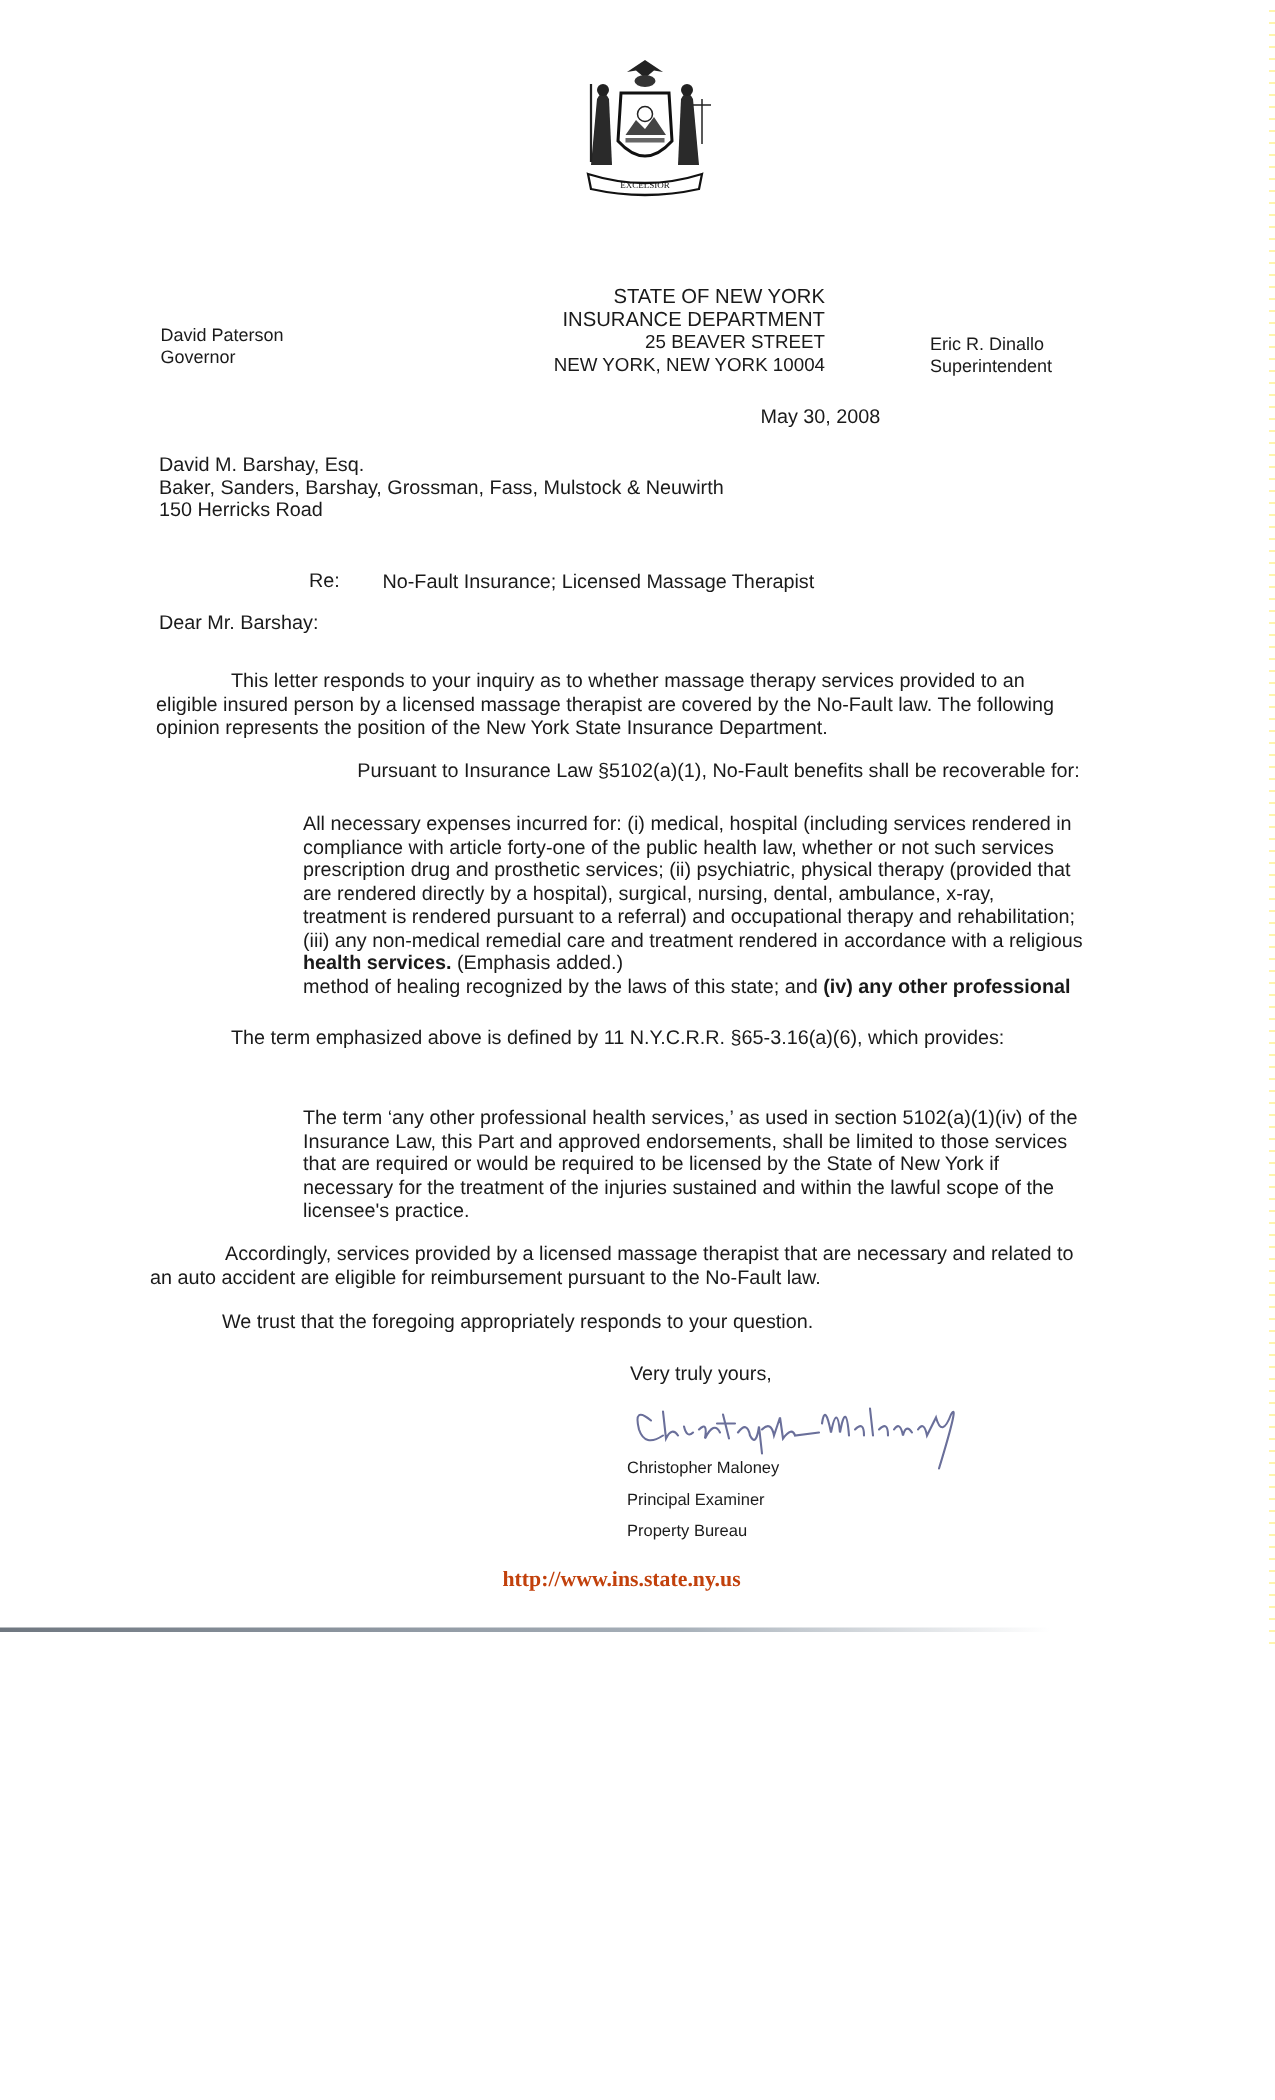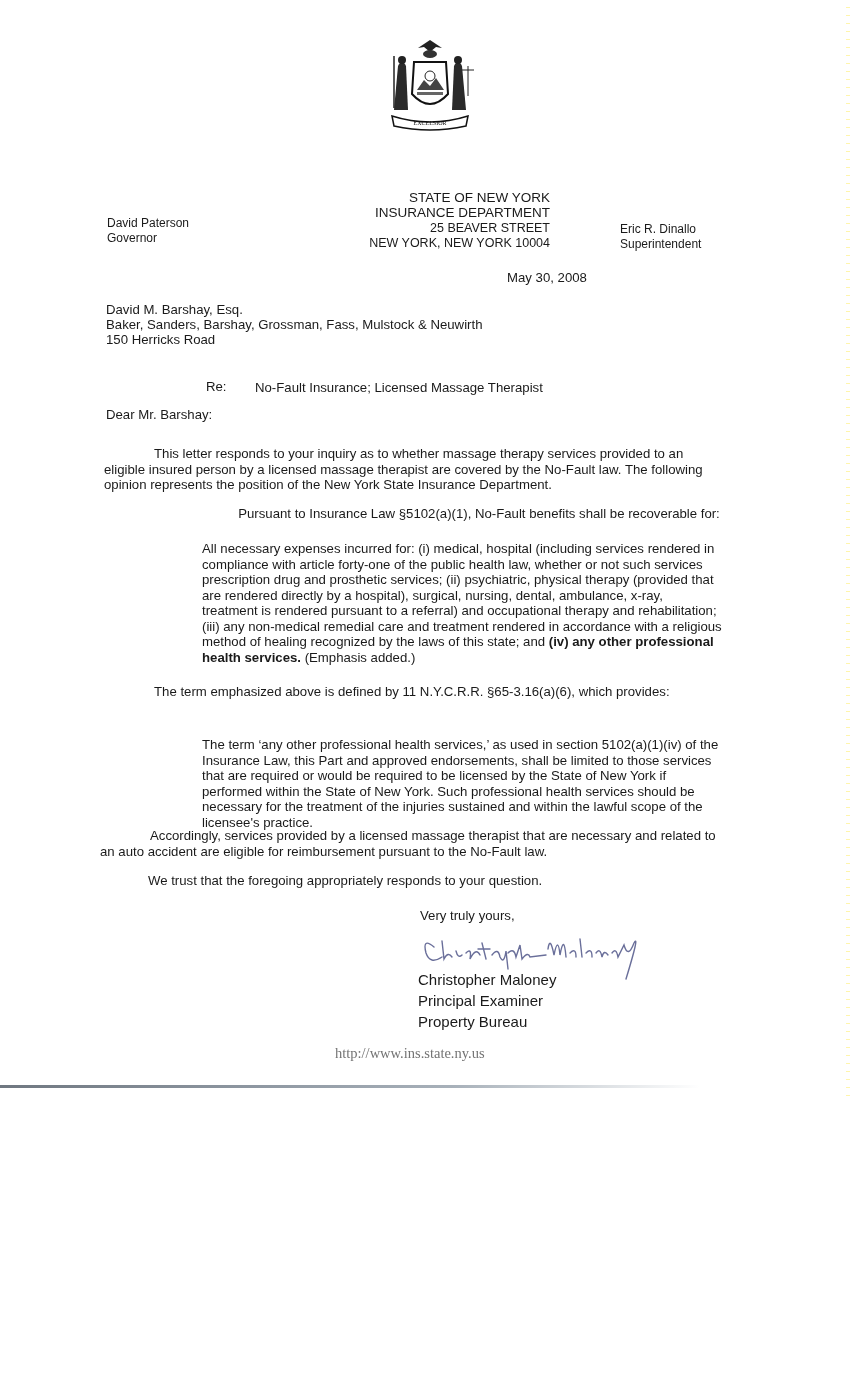--- a/index.html
+++ b/index.html
@@ -23,22 +23,22 @@
     .p1 { top: 446px; }
     .p1 .indent, .p4 .indent { padding-left: 50px; }
     .p2 { left: 154px; top: 506px; text-align: center; }
     .quote1 { left: 202px; top: 541px; width: 560px; font-size: 13.2px; line-height: 15.5px; }
     .p3 { left: 154px; top: 684px; }
     .quote2 { left: 202px; top: 717px; width: 560px; font-size: 13.2px; line-height: 15.5px; margin-top: 20px; }
     .p4 { left: 100px; top: 828px; }
     .p5 { left: 148px; top: 873px; }
     .closing { left: 420px; top: 908px; }
     .sig { left: 420px; top: 925px; width: 240px; height: 60px; }
-    .signer { left: 418px; top: 969px; font-size: 15px; line-height: 21px; }
-    .url { left: 335px; top: 1045px; font-family: "Liberation Serif", serif; font-size: 14.5px; color: #737373; }
+    .signer { left: 418px; top: 969px; font-size: 11px; line-height: 21px; }
+    .url { left: 335px; top: 1045px; font-family: "Liberation Serif", serif; font-size: 14.5px; color: #c2410c; font-weight: bold; }
     .page-edge { left: 0; top: 1085px; width: 700px; height: 3px; background: linear-gradient(to right, #6f7780 0%, #8d96a0 35%, #a8b1ba 65%, rgba(200,205,210,0) 100%); }
     .scan-edge { left: 846px; top: 0; width: 4px; height: 1100px; background: repeating-linear-gradient(to bottom, rgba(255,240,120,0) 0px, rgba(255,240,120,0) 7px, rgba(255,235,90,0.5) 7px, rgba(255,235,90,0.5) 8px); }
     p.line { margin: 0; }
     b { font-weight: bold; }
   </style>
 </head>
 <body>
 
 <div class="abs seal">
   <svg width="92" height="98" viewBox="0 0 92 98">
@@ -100,31 +100,30 @@
 
 <div class="abs para p2">Pursuant to Insurance Law §5102(a)(1), No-Fault benefits shall be recoverable for:</div>
 
 <div class="abs quote1">
   <p class="line">All necessary expenses incurred for: (i) medical, hospital (including services rendered in</p>
   <p class="line">compliance with article forty-one of the public health law, whether or not such services</p>
   <p class="line">prescription drug and prosthetic services; (ii) psychiatric, physical therapy (provided that</p>
   <p class="line">are rendered directly by a hospital), surgical, nursing, dental, ambulance, x-ray,</p>
   <p class="line">treatment is rendered pursuant to a referral) and occupational therapy and rehabilitation;</p>
   <p class="line">(iii) any non-medical remedial care and treatment rendered in accordance with a religious</p>
+  <p class="line"><b>health services.</b><span> (Emphasis added.)</span></p>
   <p class="line"><span>method of healing recognized by the laws of this state; and </span><b>(iv) any other professional</b></p>
-  <p class="line"><b>health services.</b><span> (Emphasis added.)</span></p>
 </div>
 
 <div class="abs para p3">The term emphasized above is defined by 11 N.Y.C.R.R. §65-3.16(a)(6), which provides:</div>
 
 <div class="abs quote2">
   <p class="line">The term ‘any other professional health services,’ as used in section 5102(a)(1)(iv) of the</p>
   <p class="line">Insurance Law, this Part and approved endorsements, shall be limited to those services</p>
   <p class="line">that are required or would be required to be licensed by the State of New York if</p>
-  <p class="line">performed within the State of New York. Such professional health services should be</p>
   <p class="line">necessary for the treatment of the injuries sustained and within the lawful scope of the</p>
   <p class="line">licensee's practice.</p>
 </div>
 
 <div class="abs para p4">
   <p class="line indent">Accordingly, services provided by a licensed massage therapist that are necessary and related to</p>
   <p class="line">an auto accident are eligible for reimbursement pursuant to the No-Fault law.</p>
 </div>
 
 <div class="abs para p5">We trust that the foregoing appropriately responds to your question.</div>

